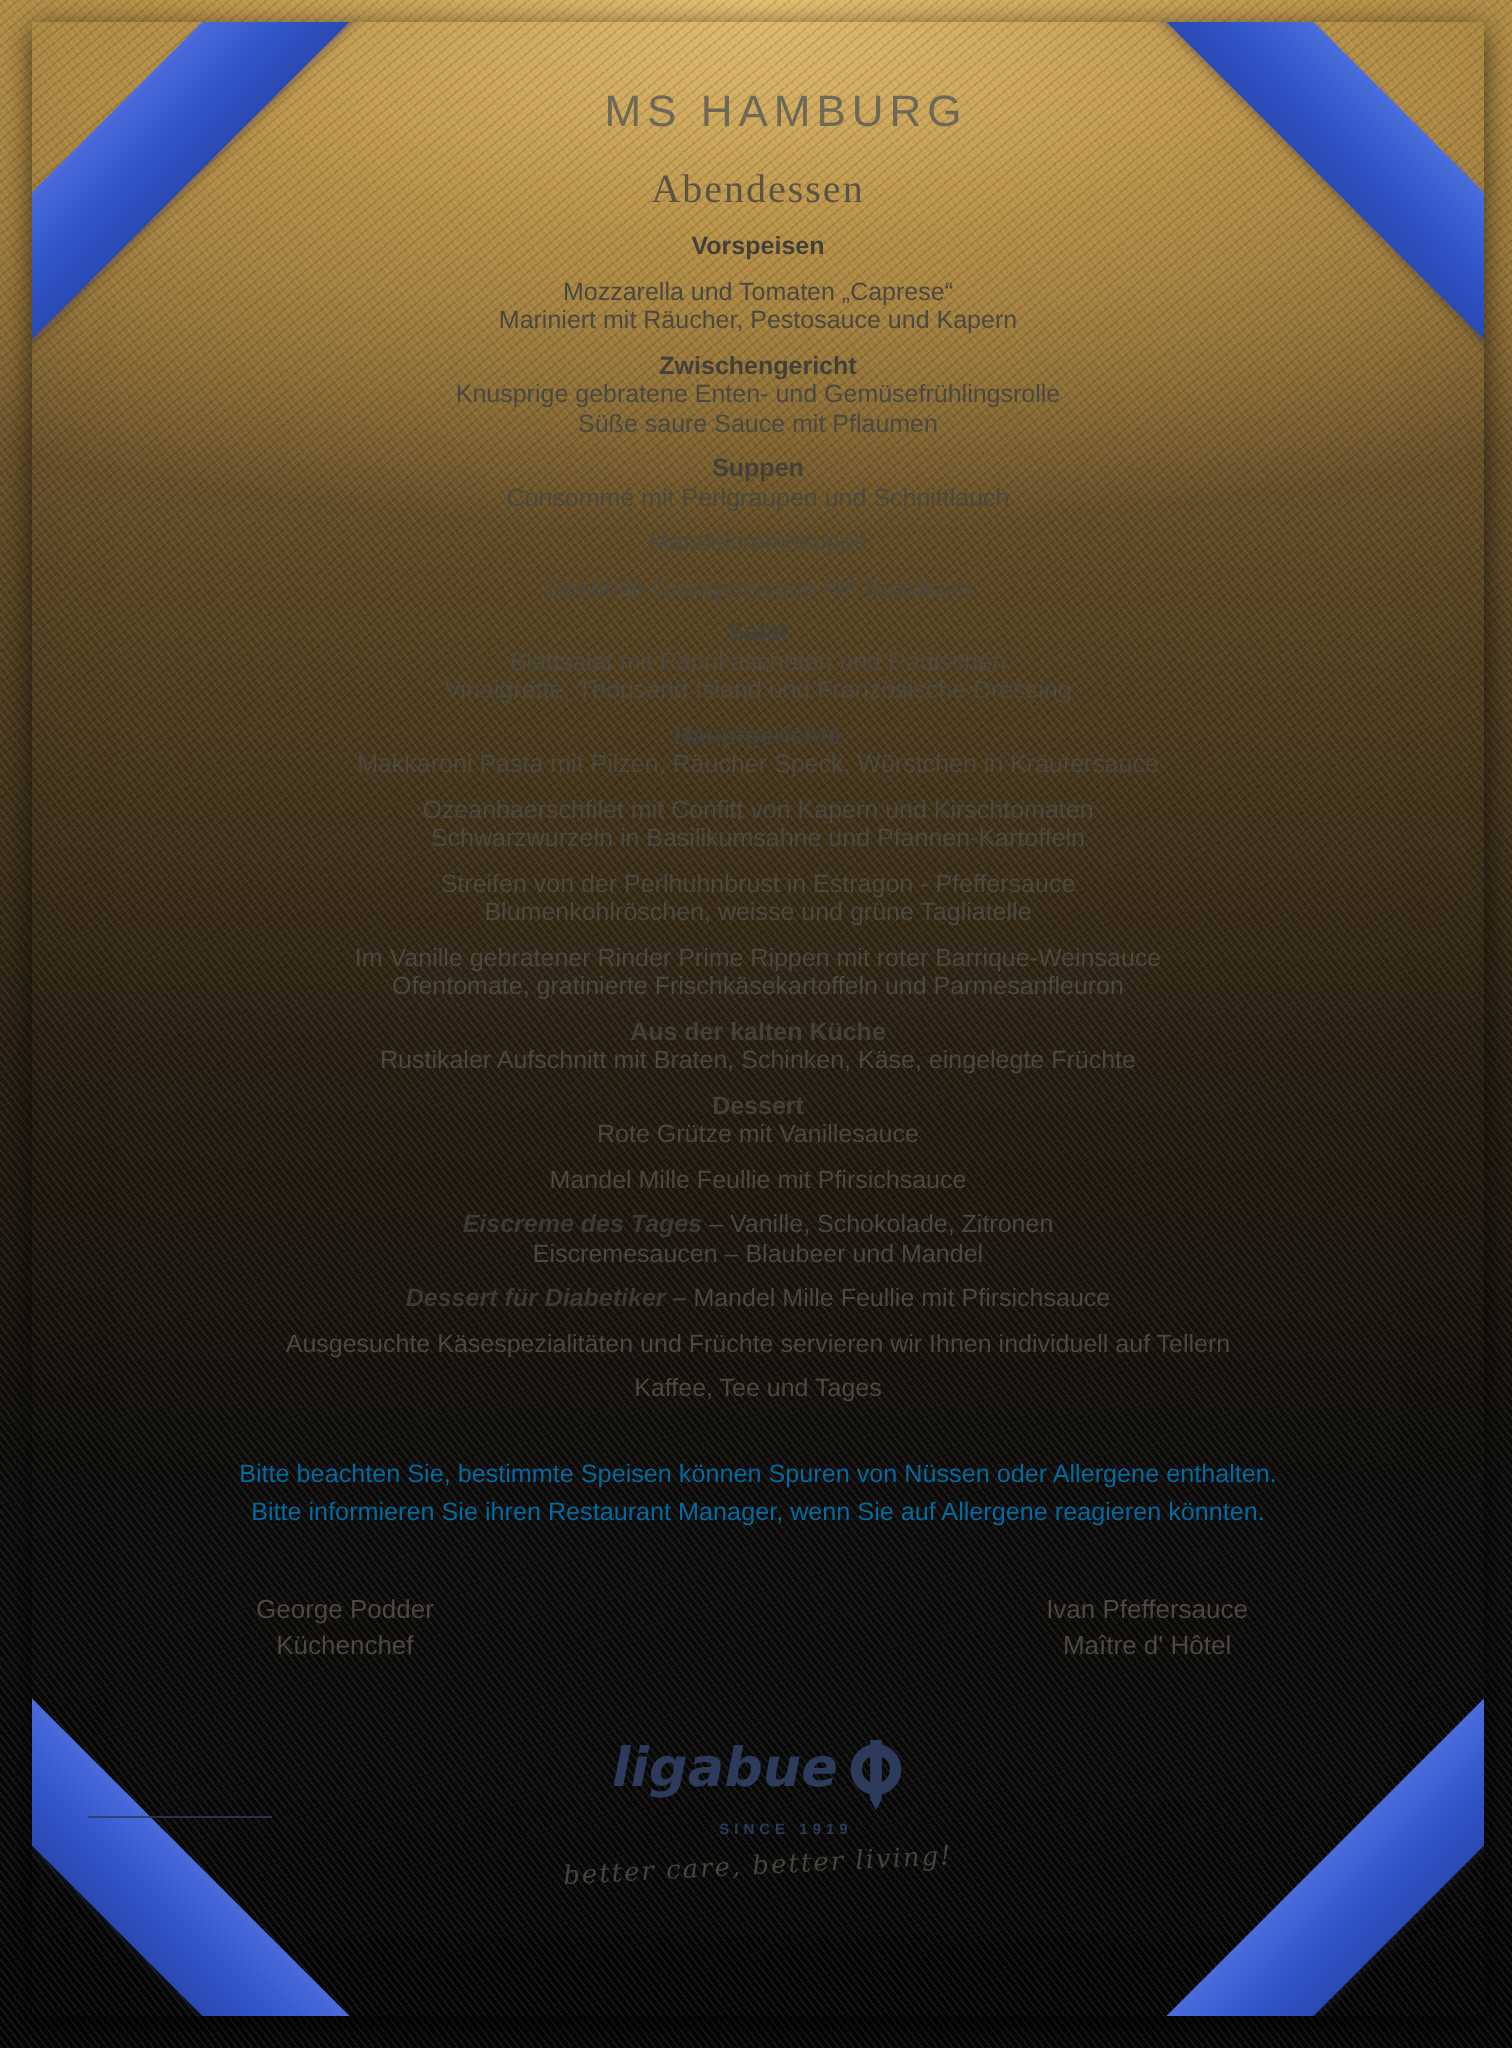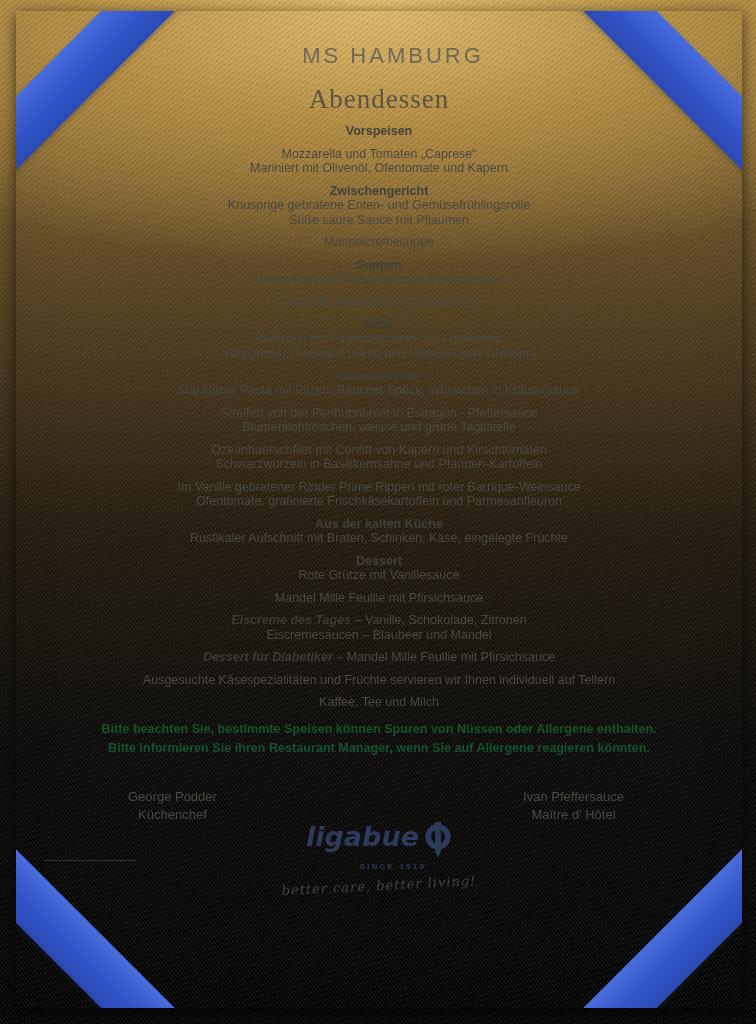--- a/index.html
+++ b/index.html
@@ -29,35 +29,35 @@
   }
   .ribbon.tl{left:-85px;top:36px;transform:rotate(-45deg);}
   .ribbon.tr{right:-85px;top:36px;transform:rotate(45deg);}
   .ribbon.bl{left:-85px;bottom:36px;transform:rotate(45deg);}
   .ribbon.br{right:-85px;bottom:36px;transform:rotate(-45deg);}
   .content{position:relative;text-align:center;padding-top:32px;color:var(--text,#4b4840);}
   .ship{
     font-size:22px;letter-spacing:3px;color:#6e6857;font-weight:400;margin-left:28px;
   }
   .meal{
-    font-family:"Liberation Serif",serif;font-size:27px;color:#5a5444;
+    font-family:"Liberation Serif",serif;font-size:20px;color:#5a5444;
     margin-top:15px;letter-spacing:1px;
   }
   #menu{margin-top:9px;}
   #menu .block{margin-bottom:8px;}
   #menu .heading{font-weight:bold;font-size:12.5px;line-height:14.5px;color:#43403a;}
   #menu .line{font-size:12.5px;line-height:14.5px;color:var(--text,#4b4840);}
   #menu .line b{color:#3d3a34;font-style:italic;}
-  .notice{margin-top:10px;font-weight:bold;font-size:12.6px;line-height:19.5px;color:#14532d;}
+  .notice{margin-top:26px;font-weight:normal;font-size:12.6px;line-height:19.5px;color:#0369a1;}
   .signatures{
     display:flex;justify-content:space-between;margin-top:29px;
     padding:0 118px 0 112px;
   }
   .sig{text-align:center;font-size:13px;line-height:18px;color:#4b4840;}
-  .logo{}
+  .logo{margin-top:40px;}
   .logo-row{display:flex;align-items:flex-start;justify-content:center;gap:5px;}
   .brand{
     font-family:"DejaVu Sans",sans-serif;font-style:italic;font-weight:800;
     font-size:27px;line-height:26px;color:var(--navy,#2c3a5c);letter-spacing:0px;
   }
   .since{
     font-size:7.5px;letter-spacing:2.5px;color:var(--navy,#2c3a5c);font-weight:bold;
     margin-top:1px;margin-left:28px;
   }
   .since-rule{width:92px;height:1px;background:var(--navy,#2c3a5c);margin:2px auto 1px;margin-left:28px;opacity:.8;}
@@ -79,53 +79,53 @@
   <div class="content">
     <div class="ship">MS HAMBURG</div>
     <div class="meal">Abendessen</div>
 
     <div id="menu">
         <div class="block">
           <div class="heading">Vorspeisen</div>
         </div>
         <div class="block">
           <div class="line">Mozzarella und Tomaten „Caprese“</div>
-          <div class="line">Mariniert mit Olivenöl, Ofentomate und Kapern</div>
+          <div class="line">Mariniert mit Räucher, Pestosauce und Kapern</div>
         </div>
         <div class="block">
           <div class="heading">Zwischengericht</div>
           <div class="line">Knusprige gebratene Enten- und Gemüsefrühlingsrolle</div>
           <div class="line">Süße saure Sauce mit Pflaumen</div>
         </div>
         <div class="block">
-          <div class="line">Mandelcrémesuppe</div>
-        </div>
-        <div class="block">
           <div class="heading">Suppen</div>
           <div class="line">Consommé mit Perlgraupen und Schnittlauch</div>
         </div>
         <div class="block">
-          <div class="line">Gekühlte Meerrettich mit Basilikum</div>
+          <div class="line">Mandelcrémesuppe</div>
+        </div>
+        <div class="block">
+          <div class="line">Gekühlte Orangensuppe mit Basilikum</div>
         </div>
         <div class="block">
           <div class="heading">Salat</div>
           <div class="line">Blattsalat mit Paprikaschoten und Radischen</div>
           <div class="line">Vinaigrette, Thousand Island und Französische Dressing</div>
         </div>
         <div class="block">
           <div class="heading">Hauptgerichte</div>
           <div class="line">Makkaroni Pasta mit Pilzen, Räucher Speck, Würstchen in Kräutersauce</div>
         </div>
         <div class="block">
+          <div class="line">Ozeanbaerschfilet mit Confitt von Kapern und Kirschtomaten</div>
+          <div class="line">Schwarzwurzeln in Basilikumsahne und Pfannen-Kartoffeln</div>
+        </div>
+        <div class="block">
           <div class="line">Streifen von der Perlhuhnbrust in Estragon - Pfeffersauce</div>
           <div class="line">Blumenkohlröschen, weisse und grüne Tagliatelle</div>
-        </div>
-        <div class="block">
-          <div class="line">Ozeanbaerschfilet mit Confitt von Kapern und Kirschtomaten</div>
-          <div class="line">Schwarzwurzeln in Basilikumsahne und Pfannen-Kartoffeln</div>
         </div>
         <div class="block">
           <div class="line">Im Vanille gebratener Rinder Prime Rippen mit roter Barrique-Weinsauce</div>
           <div class="line">Ofentomate,  gratinierte Frischkäsekartoffeln und Parmesanfleuron</div>
         </div>
         <div class="block">
           <div class="heading">Aus der kalten Küche</div>
           <div class="line">Rustikaler Aufschnitt mit Braten, Schinken, Käse, eingelegte Früchte</div>
         </div>
         <div class="block">
@@ -139,21 +139,21 @@
           <div class="line"><b>Eiscreme des Tages</b> – Vanille, Schokolade, Zitronen</div>
           <div class="line">Eiscremesaucen – Blaubeer und Mandel</div>
         </div>
         <div class="block">
           <div class="line"><b>Dessert für Diabetiker –</b>  Mandel Mille Feullie mit Pfirsichsauce</div>
         </div>
         <div class="block">
           <div class="line">Ausgesuchte Käsespezialitäten und Früchte servieren wir Ihnen individuell auf Tellern</div>
         </div>
         <div class="block">
-          <div class="line">Kaffee, Tee und Milch</div>
+          <div class="line">Kaffee, Tee und Tages</div>
         </div>
       </div>
 
     <div class="notice">
       <div>Bitte beachten Sie, bestimmte Speisen können Spuren von Nüssen oder Allergene enthalten.</div>
       <div>Bitte informieren Sie ihren Restaurant Manager, wenn Sie auf Allergene reagieren könnten.</div>
     </div>
 
     <div class="signatures" id="signatures">
         <div class="sig">

